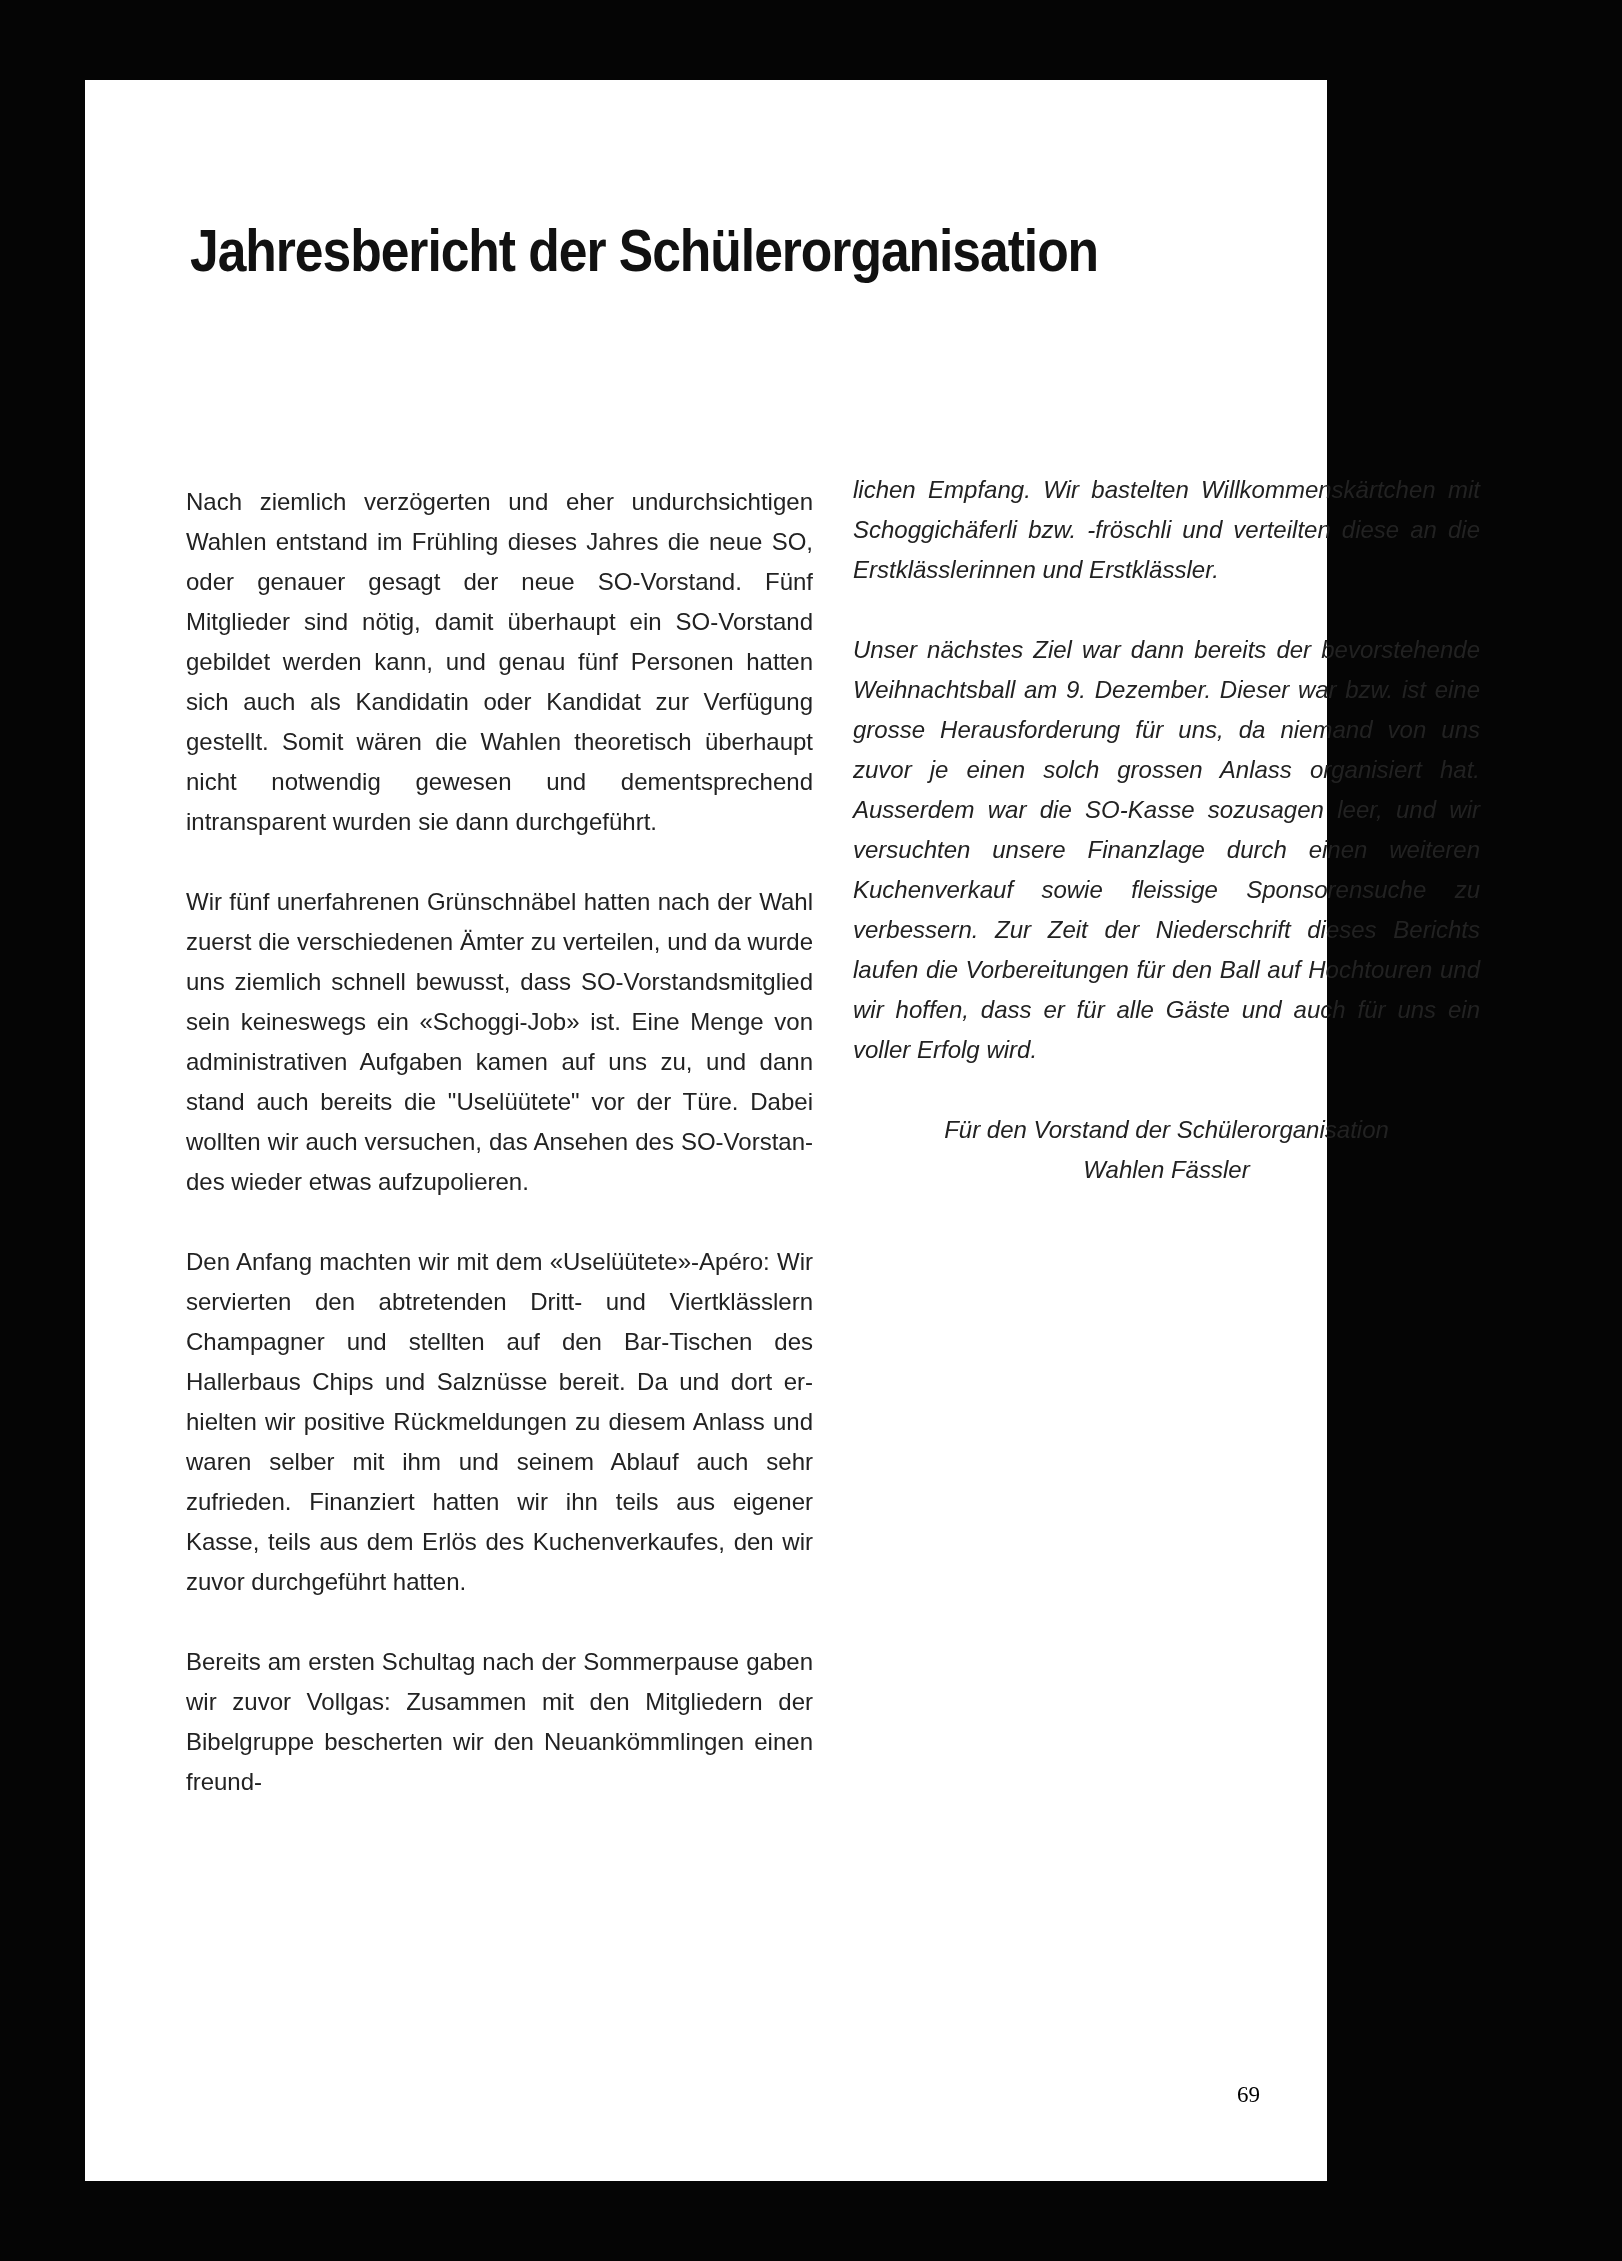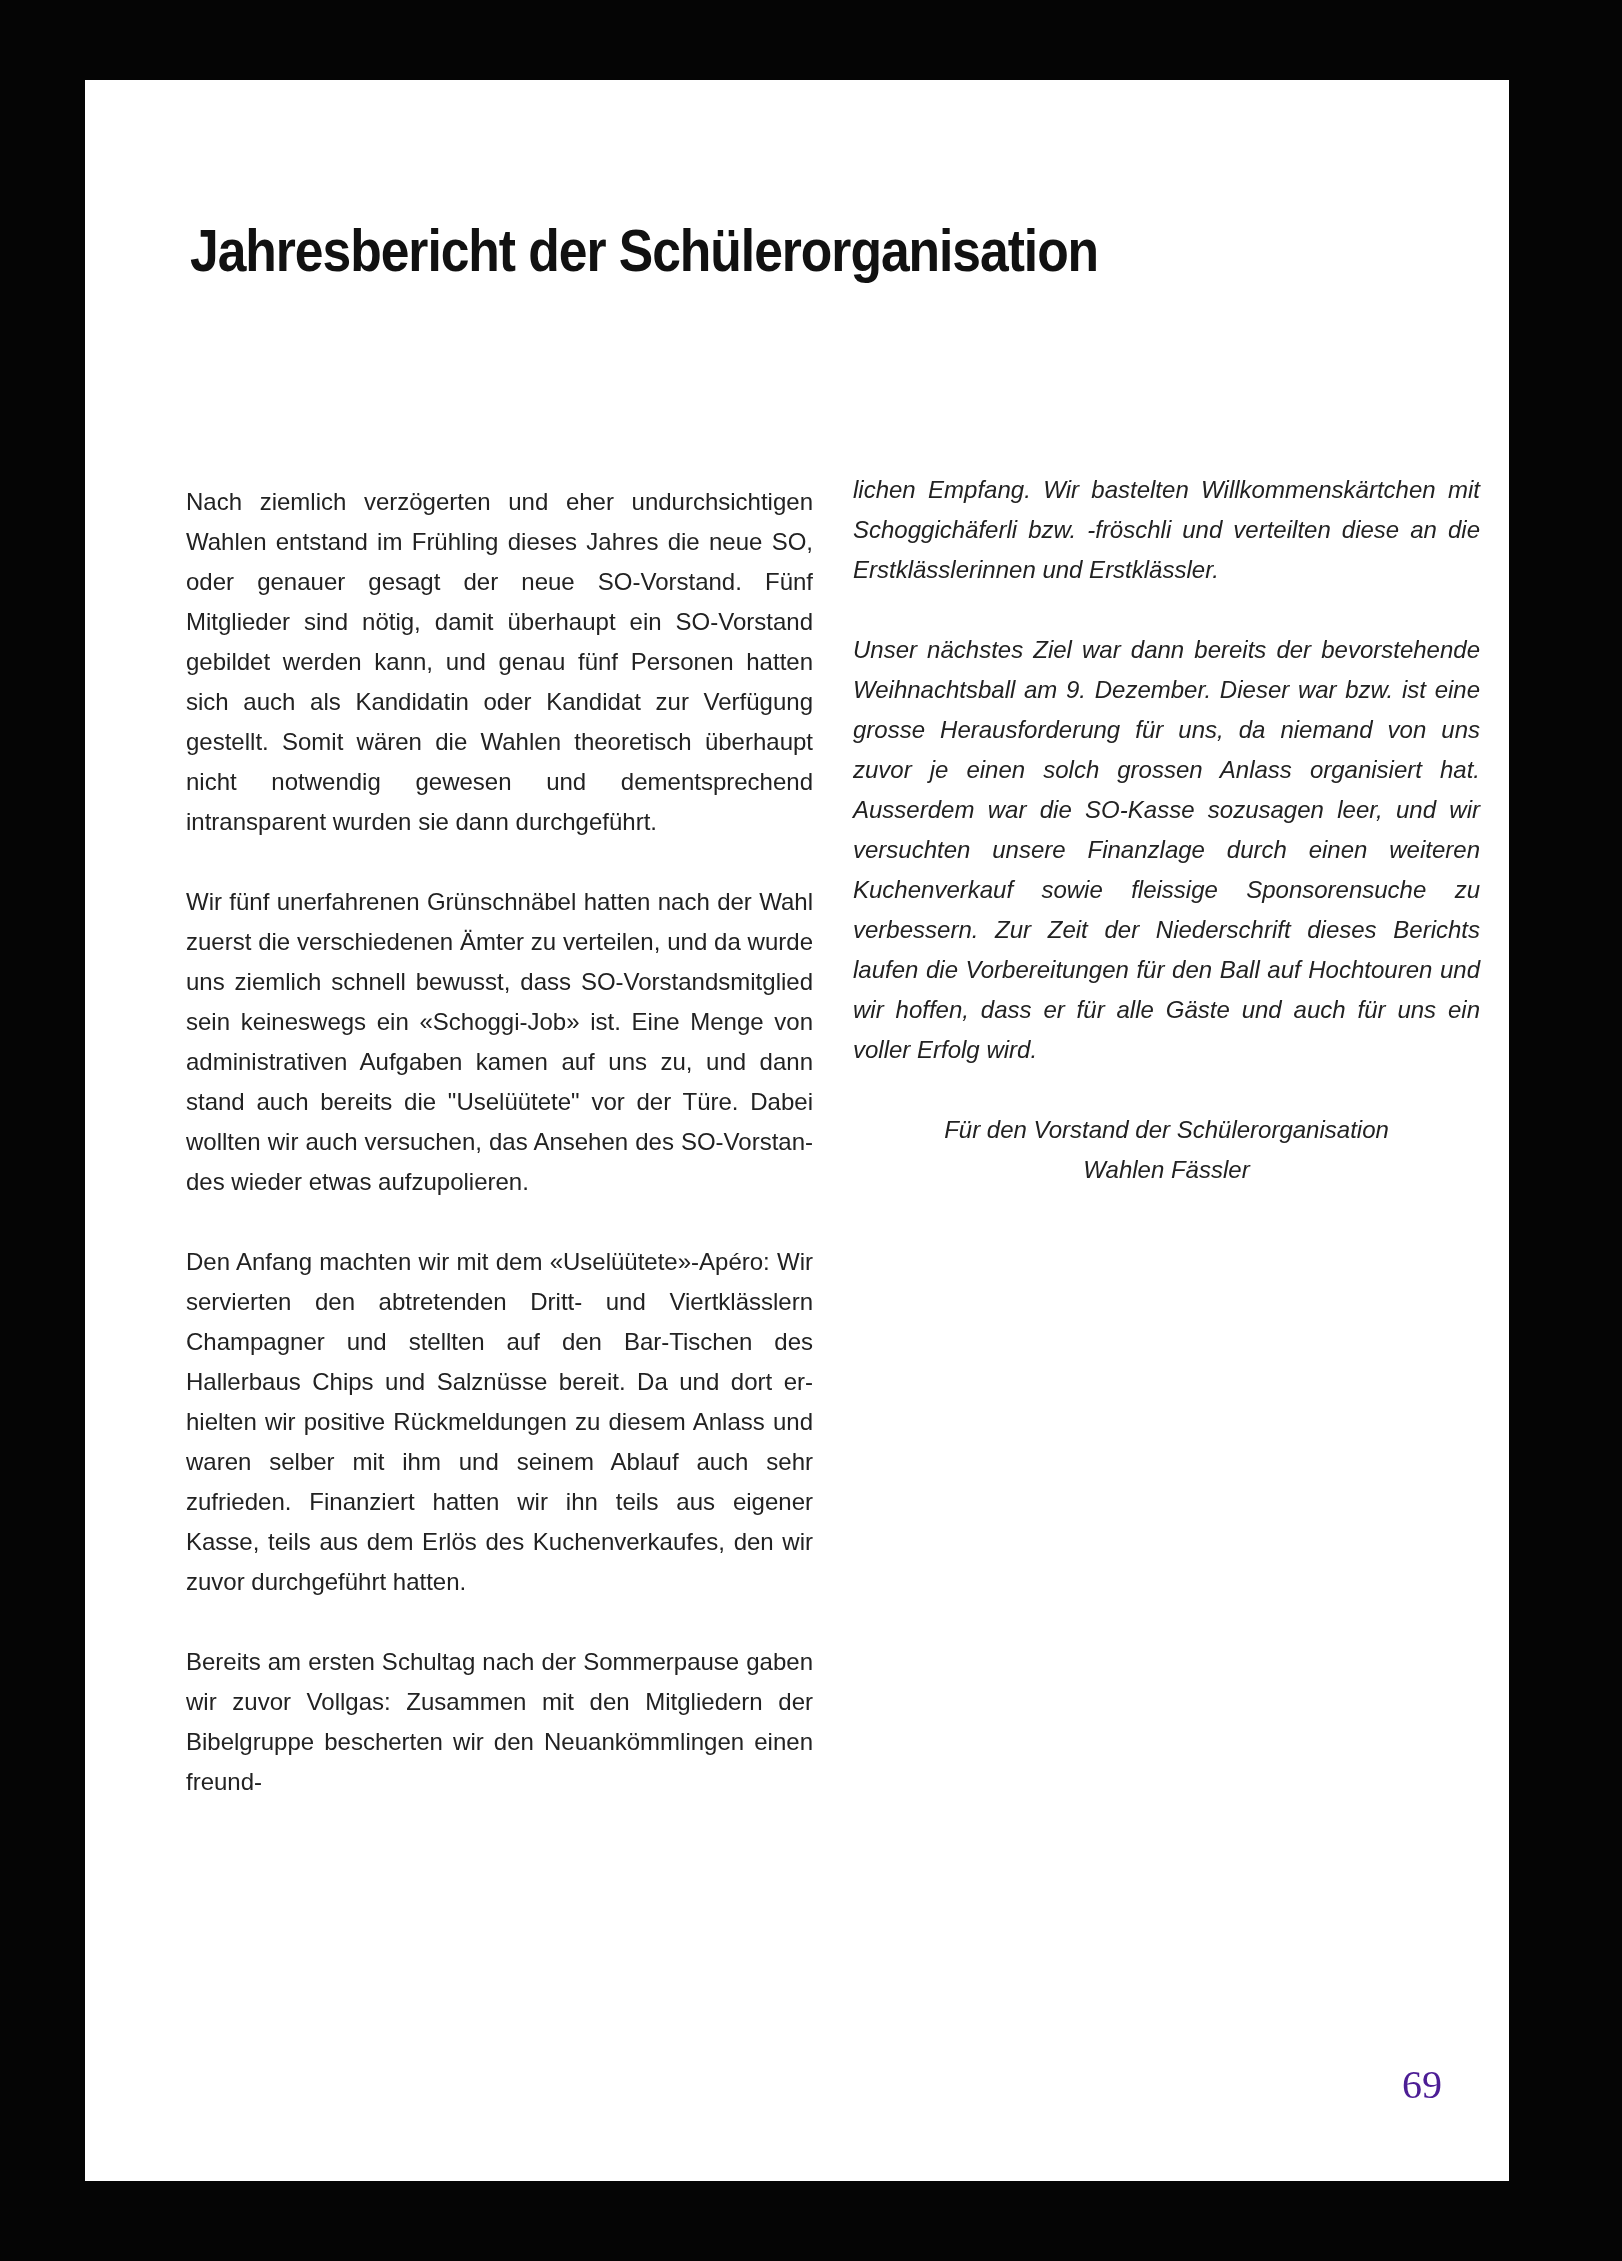--- a/index.html
+++ b/index.html
@@ -11,21 +11,21 @@
     width: 1623px;
     height: 2261px;
     position: relative;
     overflow: hidden;
     font-family: "Liberation Sans", "DejaVu Sans", sans-serif;
   }
   .page {
     position: absolute;
     left: 85px;
     top: 80px;
-    width: 1424px;
+    width: 1242px;
     height: 2101px;
     background: #ffffff;
   }
   .title {
     position: absolute;
     left: 105px;
     top: 136px;
     margin: 0;
     font-family: "Liberation Sans Narrow", "Liberation Sans", "DejaVu Sans", sans-serif;
     font-weight: bold;
@@ -62,22 +62,22 @@
     margin-top: 0;
   }
   .signature div {
     text-align: center;
   }
   .page-number {
     position: absolute;
     right: 67px;
     bottom: 73px;
     font-family: "Liberation Serif", "DejaVu Serif", serif;
-    font-size: 40px;
-    color: #4c1d95;
+    font-size: 23px;
+    color: #000000;
   }
 </style>
 </head>
 <body>
 
 <div class="page">
   <h1 class="title">Jahresbericht der Schülerorganisation</h1>
 
   <div class="col col-left">
     <p>Nach ziemlich verzögerten und eher undurch­sichtigen Wahlen entstand im Frühling dieses Jahres die neue SO, oder genauer gesagt der neue SO-Vorstand. Fünf Mitglieder sind nötig, damit überhaupt ein SO-Vorstand gebildet werden kann, und genau fünf Personen hatten sich auch als Kandidatin oder Kandidat zur Verfügung gestellt. Somit wären die Wahlen theoretisch überhaupt nicht notwendig gewe­sen und dementsprechend intransparent wur­den sie dann durchgeführt.</p>

